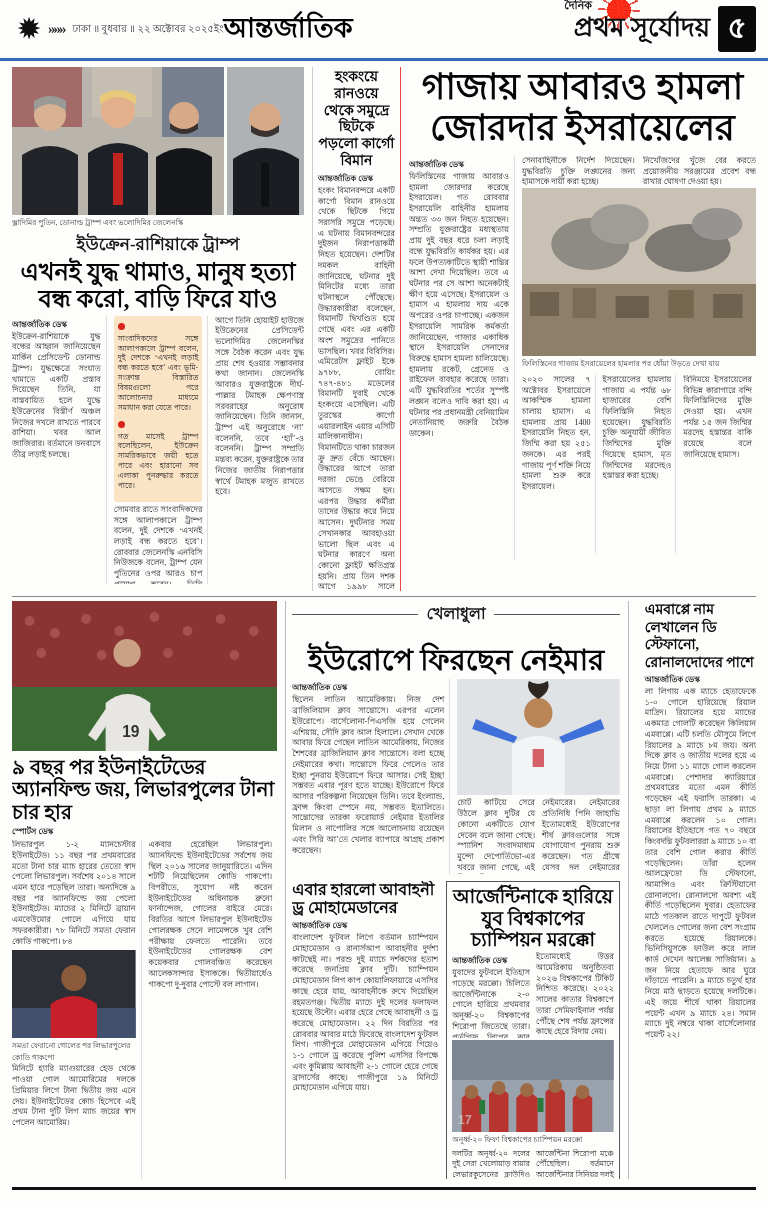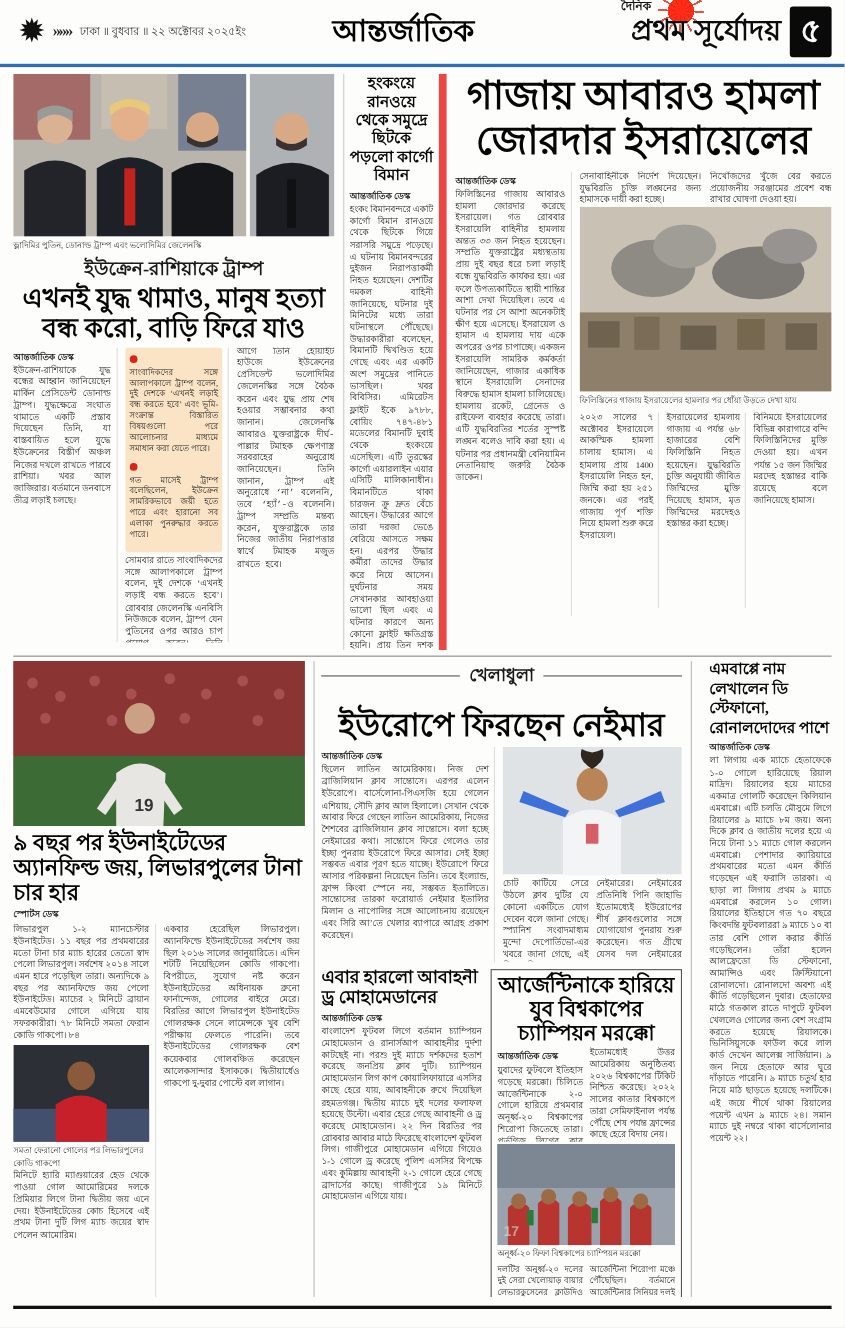--- a/index.html
+++ b/index.html
@@ -4,21 +4,21 @@
 <style>
   html,body{margin:0;padding:0;background:#e9e9e9;}
   .page{position:relative;width:768px;height:1207px;margin:0 auto;background:#fdfdfc;
         font-family:"Liberation Serif","DejaVu Serif",serif;color:#1a1a1a;overflow:hidden;}
   .inner{padding:0 12px;}
   
   .hdr{display:flex;align-items:center;height:58px;padding:0 12px;}
   .ornament{width:34px;height:34px;color:#111;font-size:30px;line-height:34px;text-align:center;}
   .arrows{color:#222;font-weight:bold;font-size:15px;letter-spacing:-2px;margin:0 8px 0 2px;}
   .dateline{font-size:10px;color:#333;}
-  .section-title{flex:1;text-align:center;font-size:27px;font-weight:bold;color:#000;font-family:Liberation Serif, serif;}
+  .section-title{flex:1;font-size:27px;font-weight:bold;color:#000;font-family:Liberation Serif, serif;}
   .masthead{position:relative;text-align:right;margin-right:8px;width:200px;}
   .masthead .pre{position:absolute;right:118px;top:-10px;font-size:11px;color:#111;font-weight:bold;}
   .sun{position:absolute;right:76px;top:-12px;width:30px;height:30px;border-radius:50%;
        background:radial-gradient(circle,#ff2d17 0 55%,#ff2d17 56%,transparent 57%);}
   .sun:before{content:"";position:absolute;inset:-6px;background:
       repeating-conic-gradient(#e02417 0 6deg,transparent 6deg 30deg);border-radius:50%;opacity:.8;}
   .masthead .name{position:relative;font-size:26px;font-weight:bold;color:#0c0c0c;z-index:2;
                   text-shadow:1px 1px 0 #fff;}
   .pagebox{width:38px;height:46px;background:#0a0a0a;color:#fff;font-size:30px;font-weight:bold;
            display:flex;align-items:center;justify-content:center;border-radius:3px;}
@@ -32,25 +32,25 @@
   .ph{display:block;width:100%;}
   
   .top{display:flex;gap:8px;height:524px;overflow:hidden;}
   .trump{width:292px;}
   .photo-row{display:flex;gap:3px;height:148px;}
   .leaders{width:212px;height:148px;}
   .zel{width:77px;height:148px;}
   .trump .headline{font-size:24px;}
   .trump-body{display:flex;gap:7px;margin-top:3px;height:268px;overflow:hidden;}
   .trump-body > div{flex:1;border-right:1px solid #ddd;padding-right:5px;}
-  .trump-body > div:last-child{border-right:none;padding-right:0;font-family:Liberation Mono, monospace;}
+  .trump-body > div:last-child{border-right:none;padding-right:0;}
   .hlbox{background:#fbe4c6;border-radius:3px;padding:5px 4px;margin-bottom:3px;}
   .hlitem{display:flex;gap:4px;font-size:7.6px;line-height:1.3;margin-bottom:6px;text-align:justify;flex-direction:column;}
   .dot{width:7px;height:7px;border-radius:50%;background:#d9241b;flex:none;margin-top:2px;}
-  .hk{width:78px;border-left:1px solid #ccc;border-right:7px solid #ef4444;padding:0 5px;}
+  .hk{width:78px;border-left:1px solid #ccc;border-right:1px solid #ef4444;padding:0 5px;}
   .hk .headline{font-size:14px;line-height:1.2;margin-top:2px;}
   .hk-body{height:420px;overflow:hidden;}
   .gaza{width:352px;}
   .gaza .headline{font-size:36px;line-height:1.15;}
   .gaza-main{display:flex;gap:7px;margin-top:6px;}
   .gaza-c1{width:100px;flex:none;height:404px;overflow:hidden;border-right:1px solid #ddd;padding-right:5px;}
   .gaza-right{flex:1;}
   .gaza-teaser{display:flex;gap:8px;height:30px;overflow:hidden;margin-bottom:2px;}
   .gaza-teaser div{flex:1;}
   .gazaph{height:168px;}

